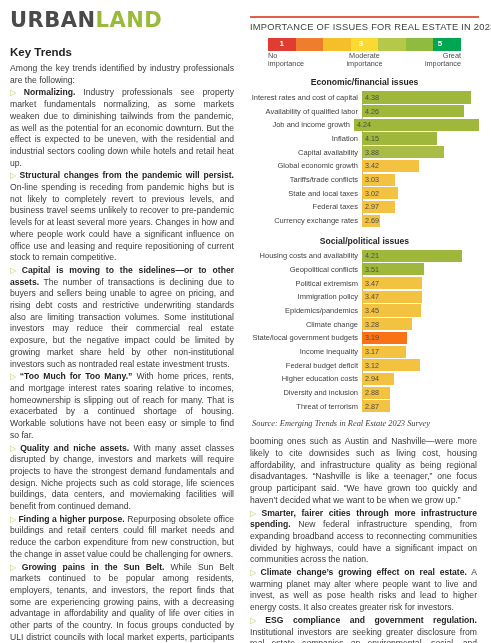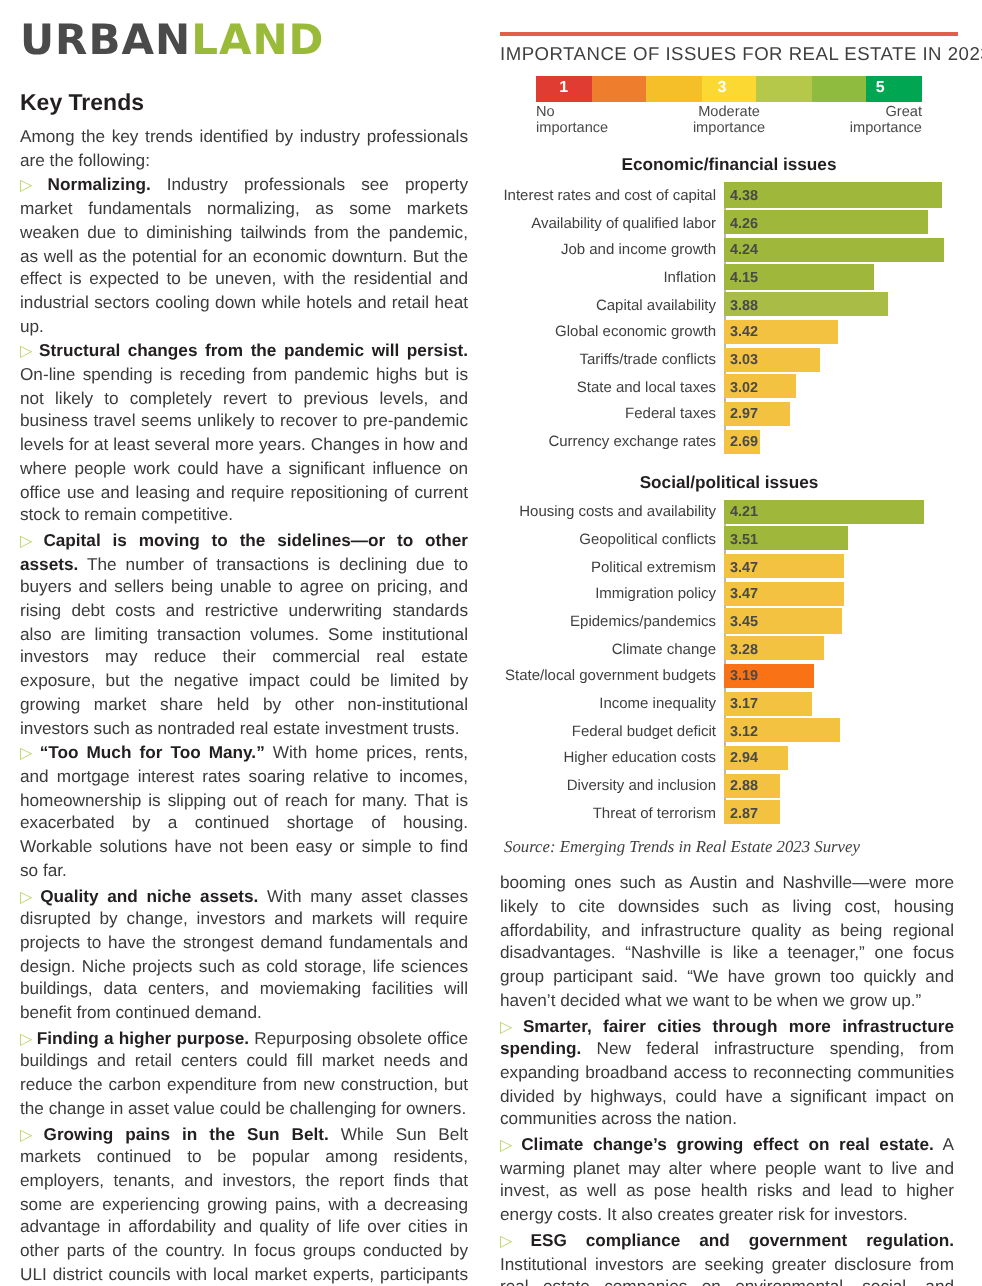--- a/index.html
+++ b/index.html
@@ -130,21 +130,21 @@
     height: 100%;
   }
   .bar {
     height: 100%;
     position: relative;
     display: flex;
     align-items: center;
   }
   .bar-val {
     font-size: 7.2px;
-    font-weight: 700;
+    font-weight: 400;
     color: #4a4a4a;
     padding-left: 3px;
   }
   .axis-line {
     position: absolute;
     left: 112px;
     top: 0;
     bottom: 0;
     width: 1px;
     background: #b9b9b9;
@@ -221,21 +221,21 @@
               <div class="row-label">Availability of qualified labor</div>
               <div class="bar-wrap">
                 <div class="bar" style="width: 102.445px; background: rgb(159, 184, 60);">
                   <span class="bar-val">4.26</span>
                 </div>
               </div>
             </div>
             <div class="row">
               <div class="row-label">Job and income growth</div>
               <div class="bar-wrap">
-                <div class="bar" style="width: 110px; background: rgb(159, 184, 60);">
+                <div class="bar" style="width: 125px; background: rgb(159, 184, 60);">
                   <span class="bar-val">4.24</span>
                 </div>
               </div>
             </div>
             <div class="row">
               <div class="row-label">Inflation</div>
               <div class="bar-wrap">
                 <div class="bar" style="width: 75px; background: rgb(159, 184, 60);">
                   <span class="bar-val">4.15</span>
                 </div>
@@ -253,21 +253,21 @@
               <div class="row-label">Global economic growth</div>
               <div class="bar-wrap">
                 <div class="bar" style="width: 57.3909px; background: rgb(242, 194, 64);">
                   <span class="bar-val">3.42</span>
                 </div>
               </div>
             </div>
             <div class="row">
               <div class="row-label">Tariffs/trade conflicts</div>
               <div class="bar-wrap">
-                <div class="bar" style="width: 48px; background: rgb(242, 194, 64); text-align: center;">
+                <div class="bar" style="width: 33px; background: rgb(242, 194, 64); text-align: center;">
                   <span class="bar-val">3.03</span>
                 </div>
               </div>
             </div>
             <div class="row">
               <div class="row-label">State and local taxes</div>
               <div class="bar-wrap">
                 <div class="bar" style="width: 35.9364px; background: rgb(242, 194, 64);">
                   <span class="bar-val">3.02</span>
                 </div>

